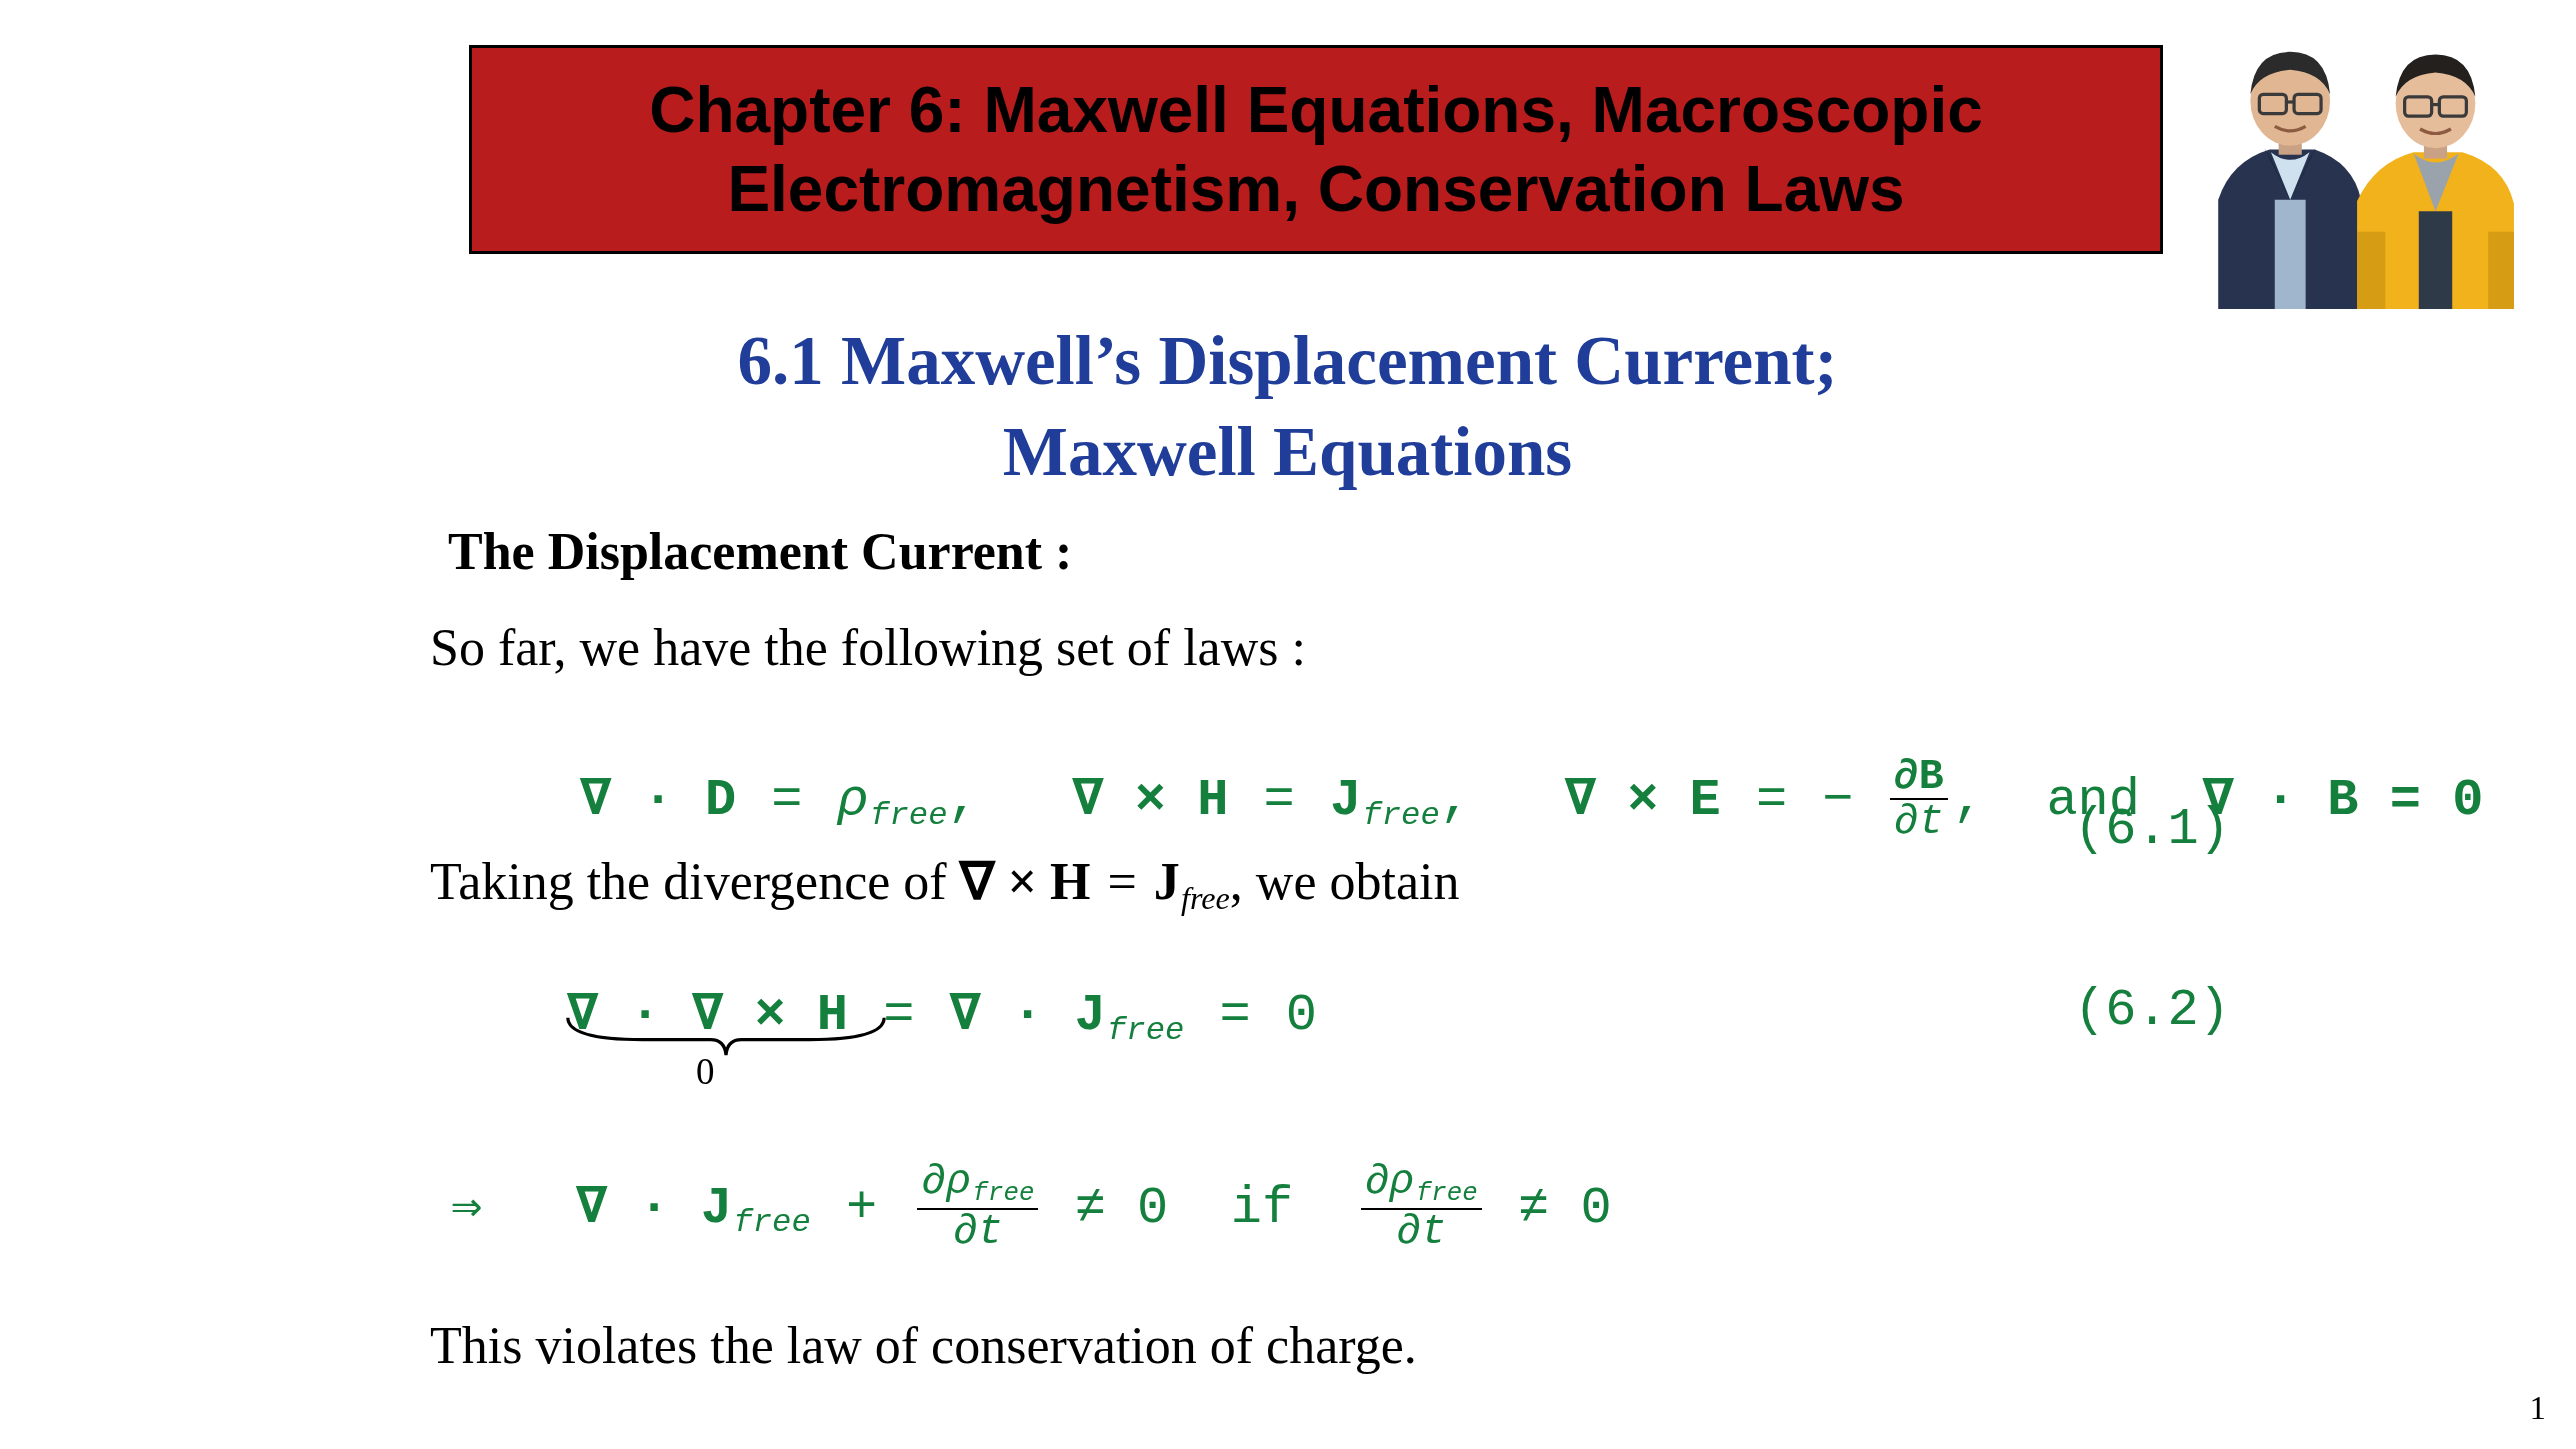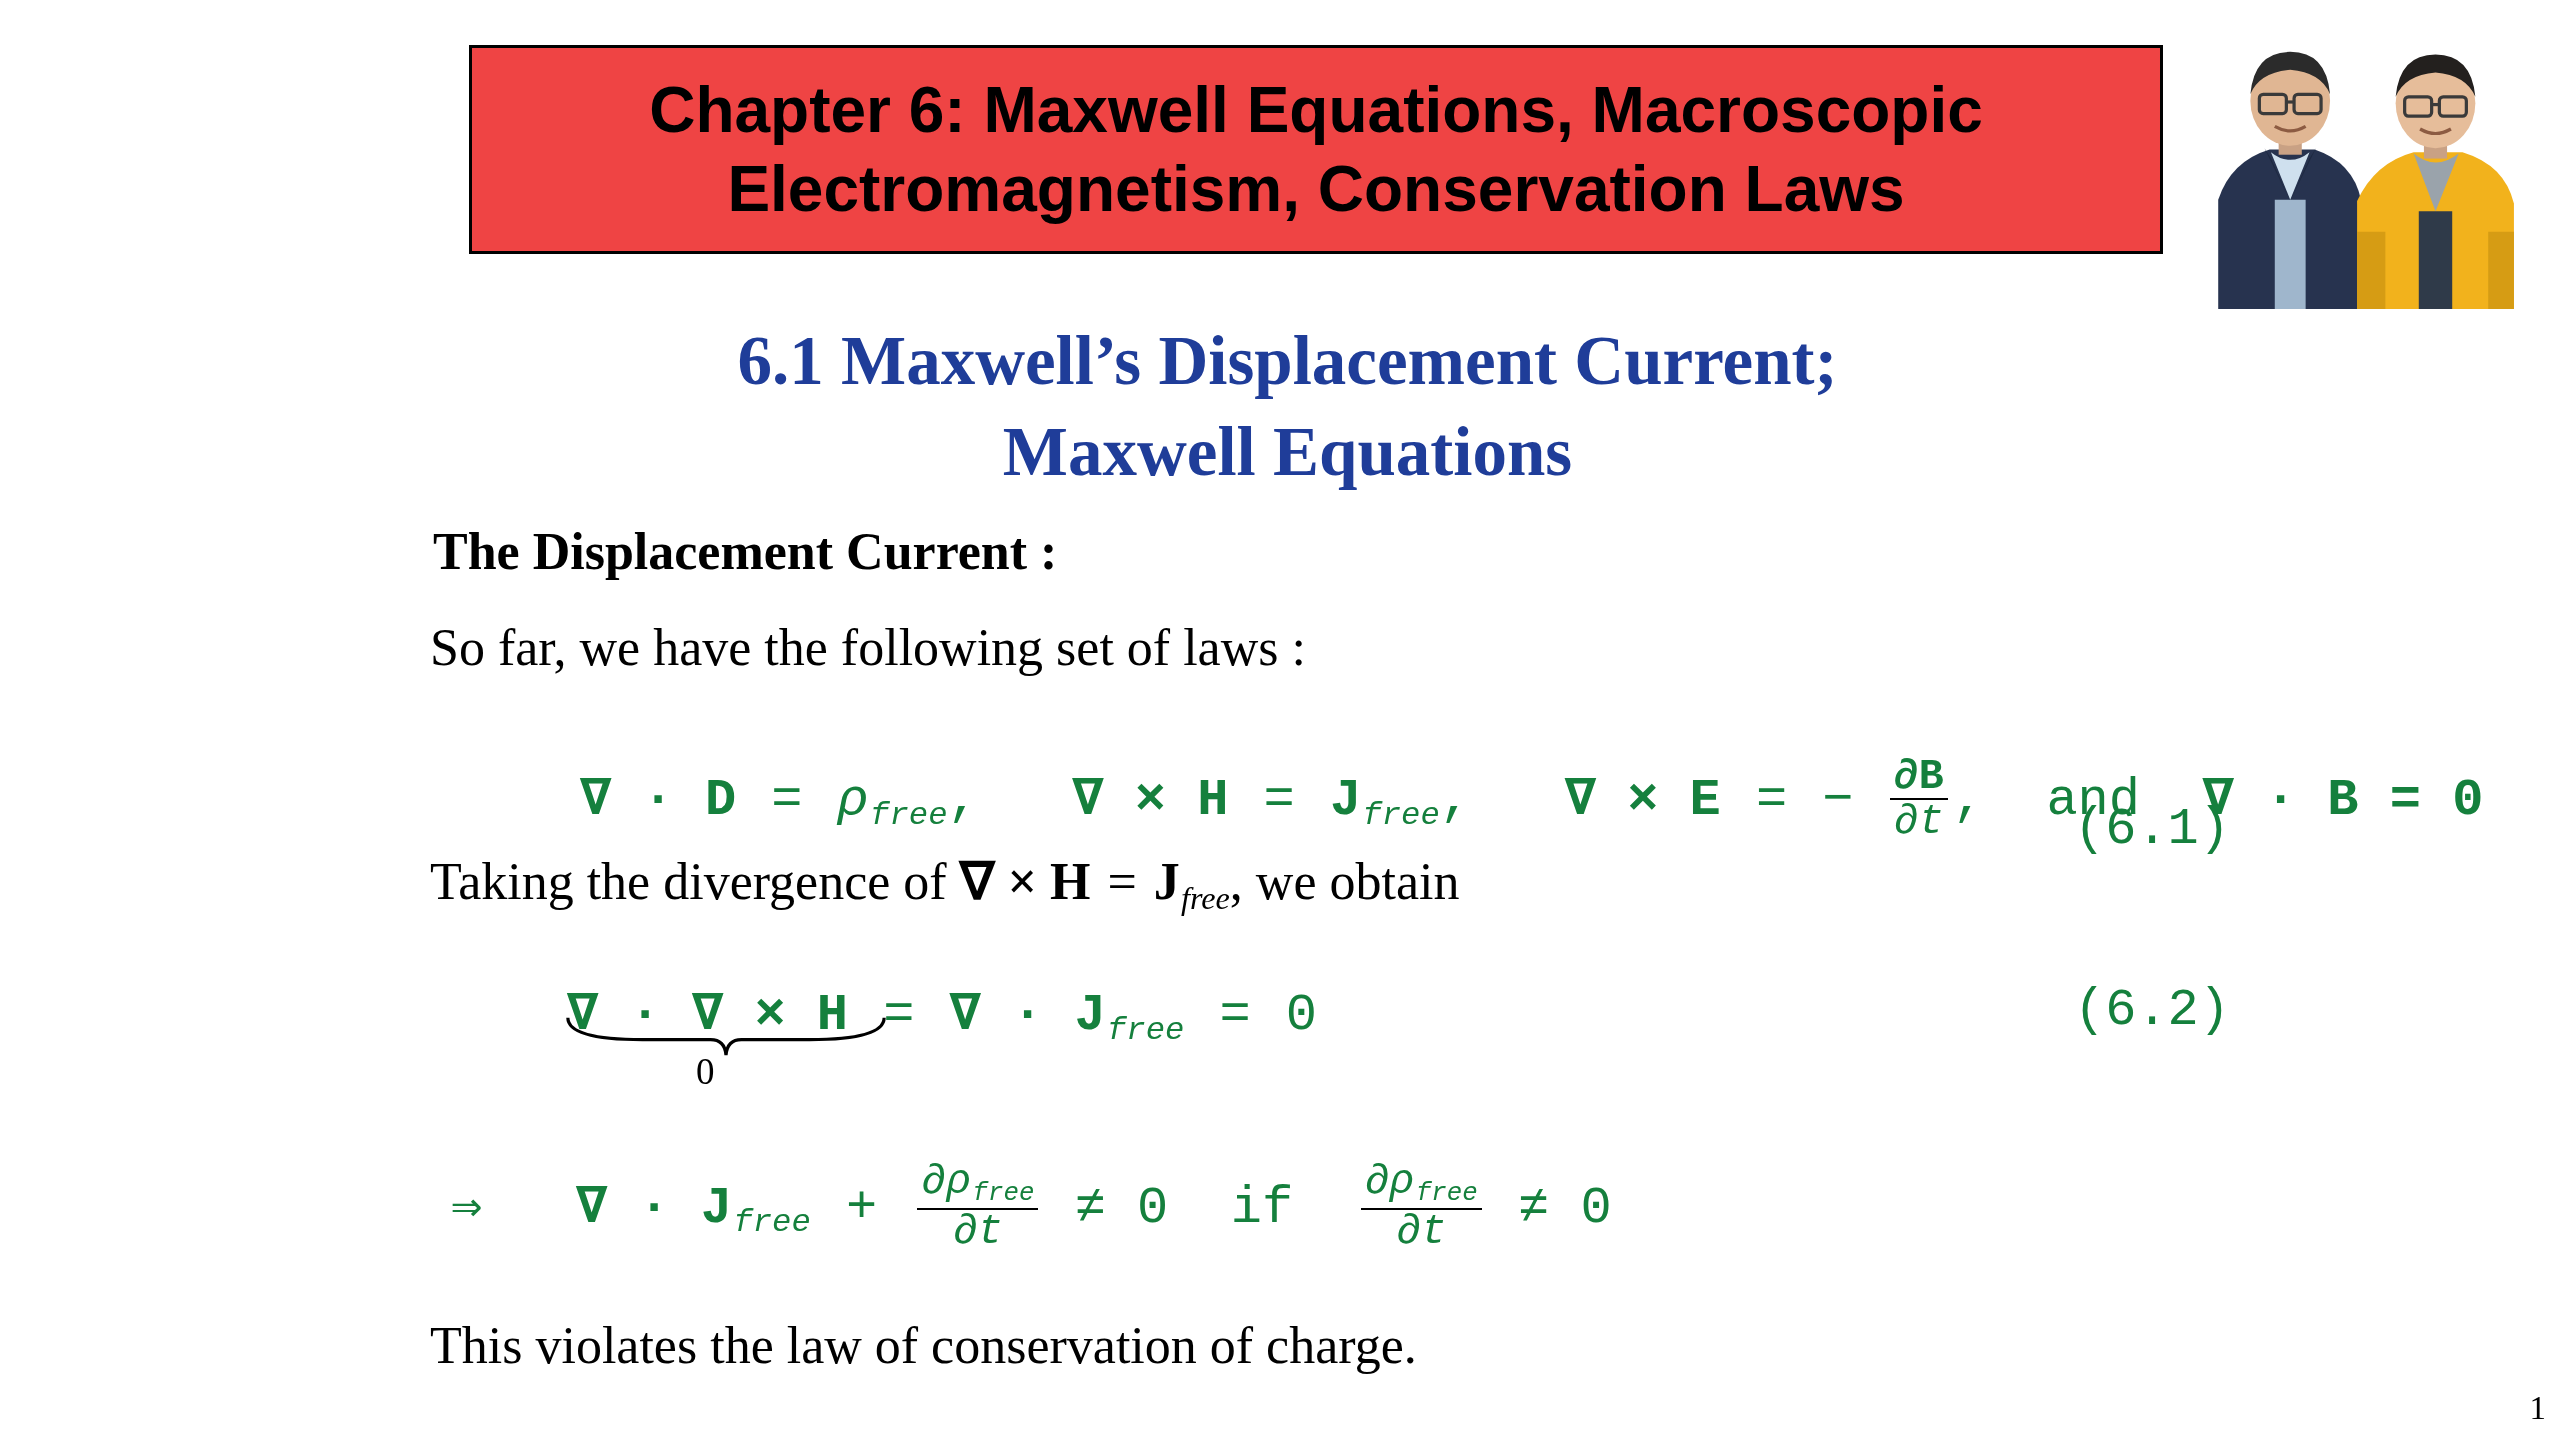--- a/index.html
+++ b/index.html
@@ -21,21 +21,21 @@
     position: absolute;
     left: 469px;
     top: 45px;
     width: 1694px;
     height: 209px;
     border: 3.9px solid #000000;
     box-sizing: border-box;
     display: flex;
     align-items: center;
     justify-content: center;
-    background: #ef4444;
+    background: #b91c1c;
   }
   #title-text {
     font-family: "Liberation Sans", sans-serif;
     font-weight: bold;
     font-size: 64px;
     line-height: 1.22;
     text-align: center;
     color: #000000;
     padding: 0 16.7px;
   }
@@ -66,21 +66,21 @@
   }
 
   
   .body-line {
     position: absolute;
     font-family: "Liberation Serif", serif;
     font-size: 52px;
     color: #000000;
     white-space: nowrap;
   }
-  .bold { font-weight: bold; }
+  .bold { font-weight: bold; margin-left: 15px; }
 
   #lbl-displacement-current { left: 433px; top: 522px; }
   #lbl-sofar              { left: 430px; top: 618px; }
   #lbl-taking-div         { left: 430px; top: 851px; }
   #lbl-violates           { left: 430px; top: 1272px; margin-top: 44px; }
 
   
   .math {
     position: absolute;
     font-family: Liberation Mono, monospace;

